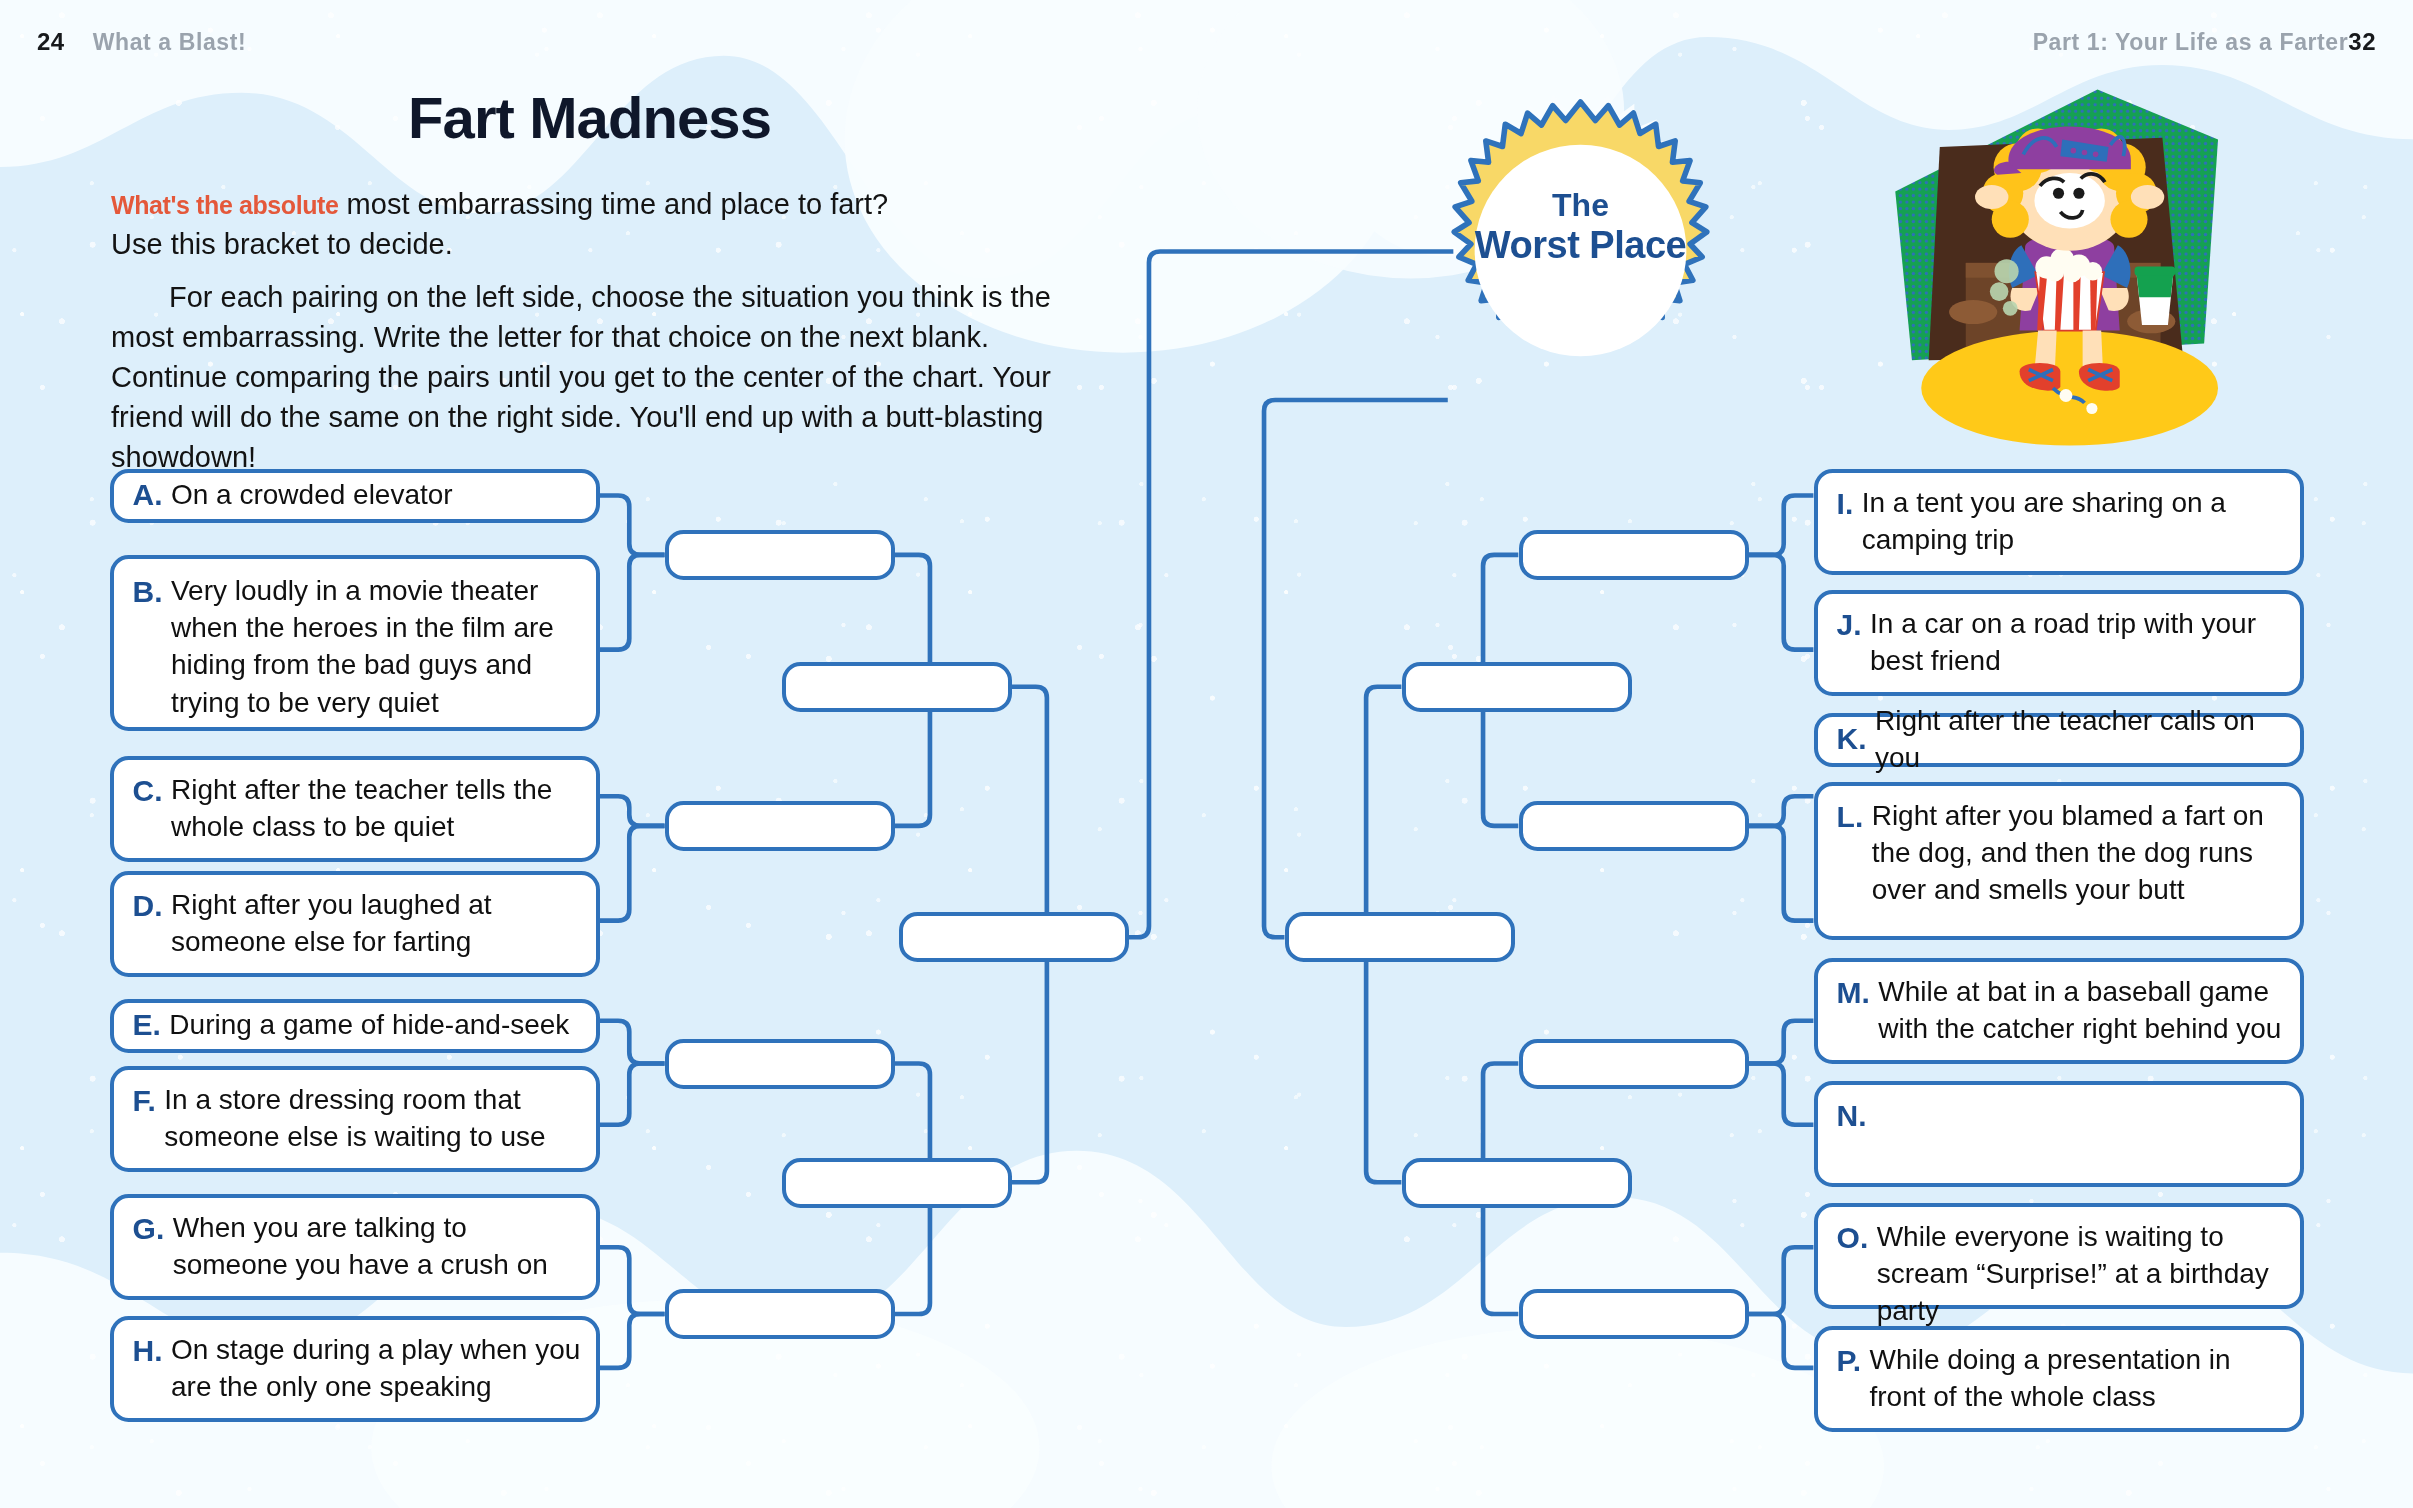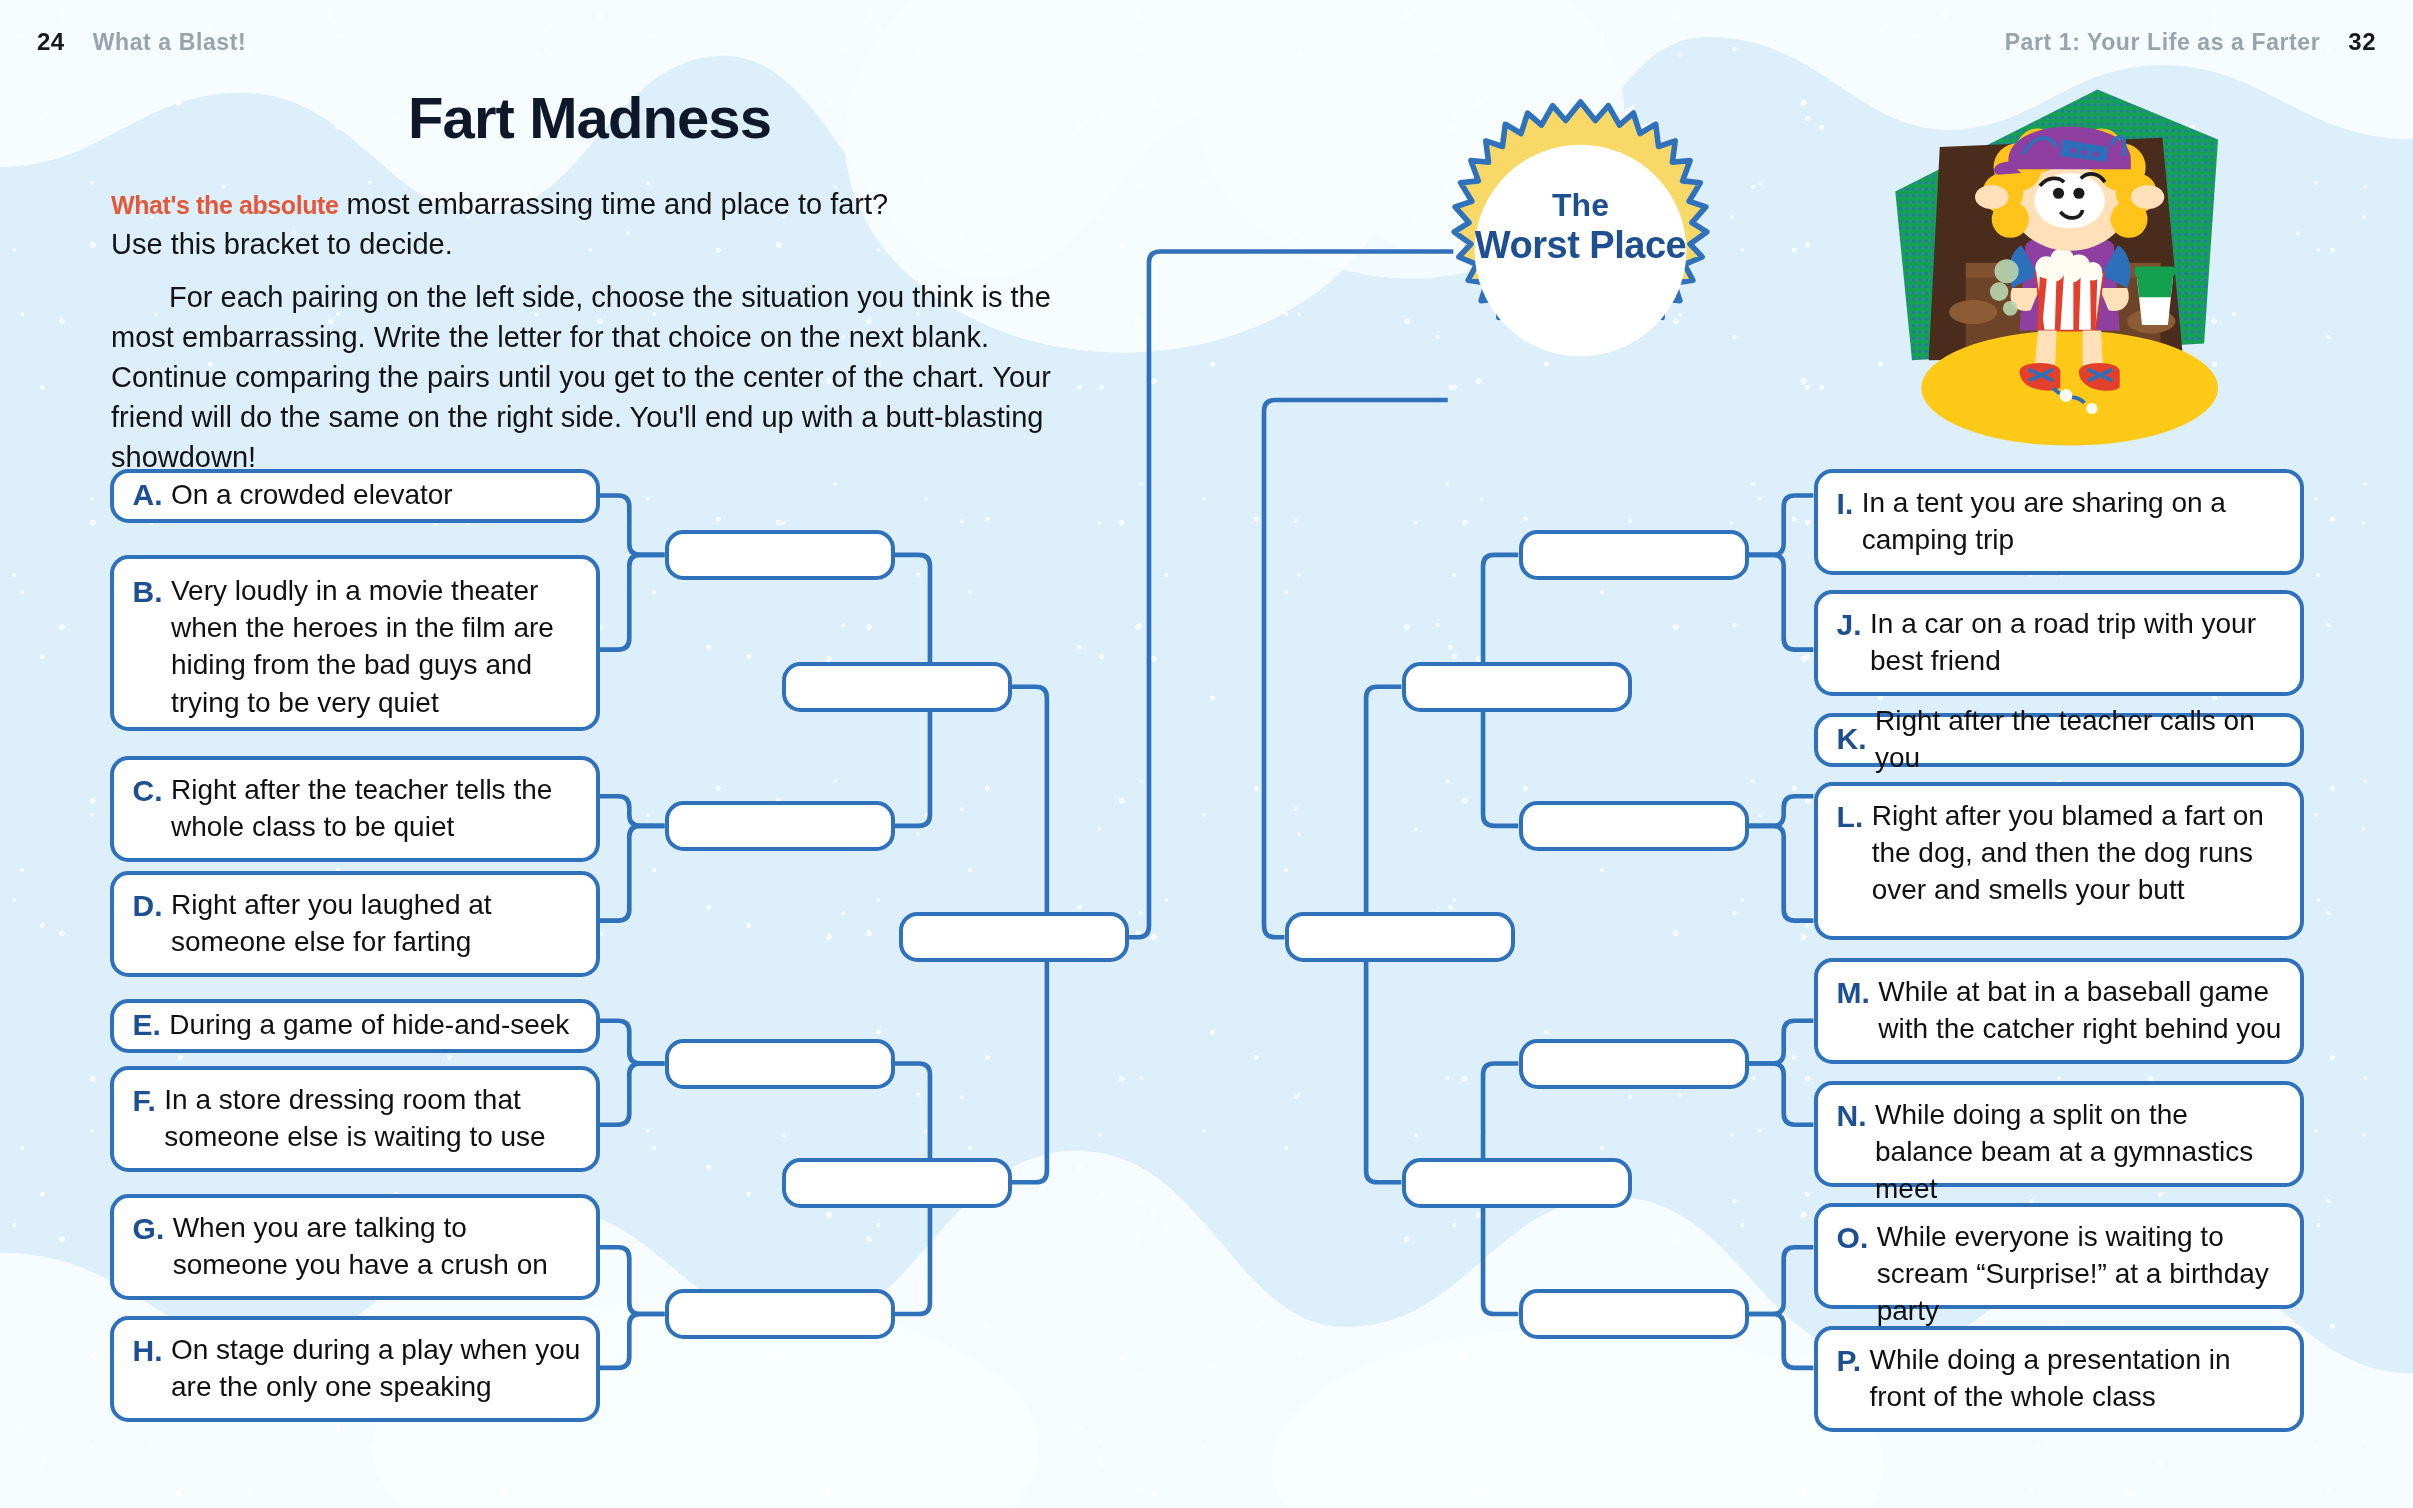--- a/index.html
+++ b/index.html
@@ -39,21 +39,21 @@
     background-size: 316px 278px, 269px 306px, 381px 260px, 334px 334px, 297px 288px,
                      353px 269px, 278px 316px, 325px 278px, 306px 297px, 371px 260px,
                      288px 325px, 343px 278px, 316px 306px, 269px 269px, 334px 288px;
     pointer-events:none;
   }
   
   .hdr { position:absolute; top:28px; font-weight:bold; }
   .hdr-pagenum { font-size:24px; color:#17191c; letter-spacing:0.5px; }
   .hdr-label { font-size:23px; color:#9aa3ad; letter-spacing:0.6px; }
   #hdr-left { left:37px; display:flex; gap:28px; align-items:center; }
-  #hdr-right { right:37px; display:flex; gap:28px; align-items:center; }
+  #hdr-right { right:37px; display:flex; align-items:center; }
 
   
   #page-title {
     position:absolute; left:408px; top:84px;
     font-size:58px; font-weight:bold; color:#0f172a;
     letter-spacing:-0.9px;
   }
   #intro {
     position:absolute; left:111px; top:184px; width:956px;
     font-size:29px; line-height:1.38; color:#131313;
@@ -247,21 +247,20 @@
   <div class="bx" style="left:1814px; top:782px; width:490px; height:158px; align-items:flex-start; padding-top:11px;">
     <span class="ltr">L.</span>
     <span>Right after you blamed a fart on the dog, and then the dog runs over and smells your butt</span>
   </div>
   <div class="bx" style="left:1814px; top:958px; width:490px; height:106px; align-items:flex-start; padding-top:11px;">
     <span class="ltr">M.</span>
     <span>While at bat in a baseball game with the catcher right behind you</span>
   </div>
   <div class="bx" style="left:1814px; top:1081px; width:490px; height:106px; align-items:flex-start; padding-top:11px;">
     <span class="ltr">N.</span>
-    <span>While doing a split on the balance beam at a gymnastics meet</span>
   </div>
   <div class="bx" style="left:1814px; top:1203px; width:490px; height:106px; align-items:flex-start; padding-top:11px;">
     <span class="ltr">O.</span>
     <span>While everyone is waiting to scream “Surprise!” at a birthday party</span>
   </div>
   <div class="bx" style="left:1814px; top:1326px; width:490px; height:106px; align-items:flex-start; padding-top:11px;">
     <span class="ltr">P.</span>
     <span>While doing a presentation in front of the whole class</span>
   </div>
 

